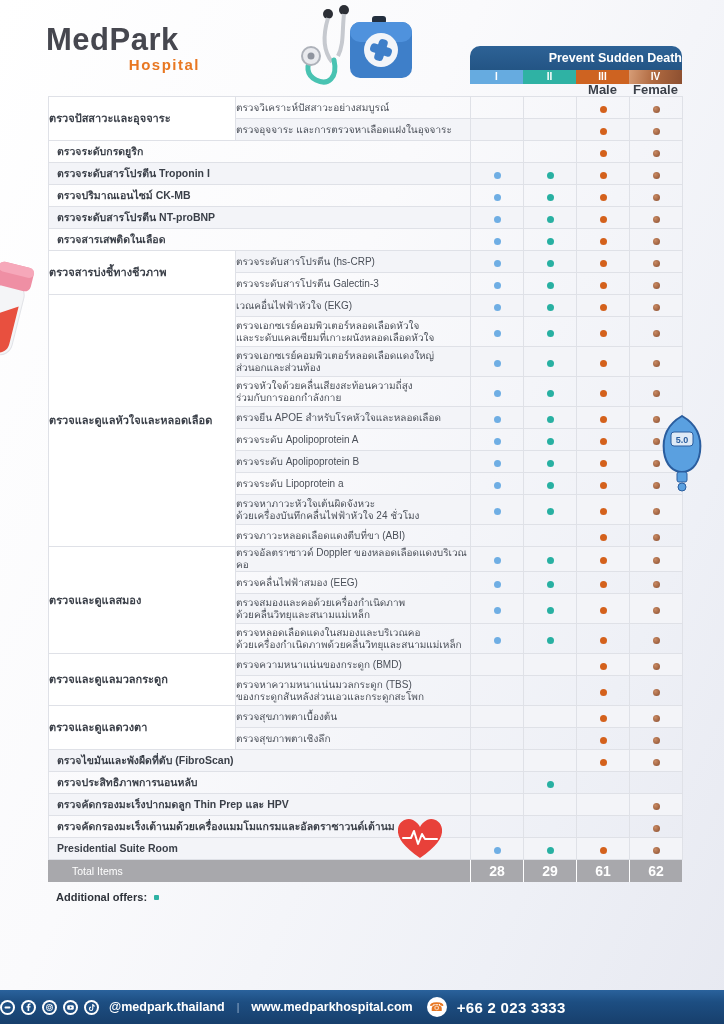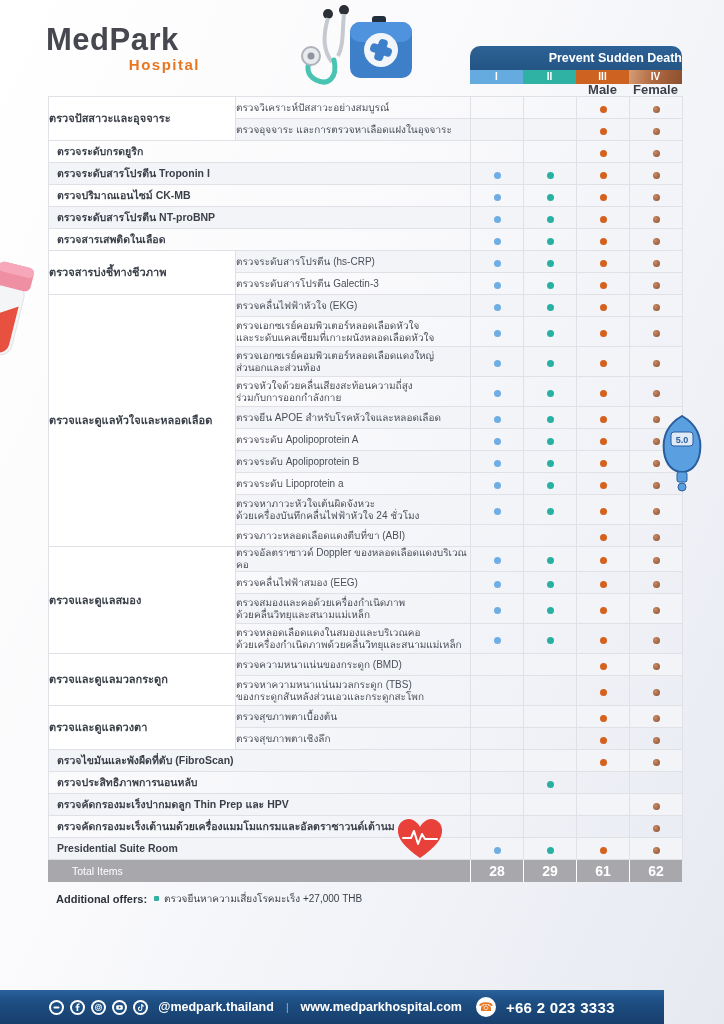--- a/index.html
+++ b/index.html
@@ -70,23 +70,23 @@
   .offers .otext{font-size:10px;color:#3a3f48;}
 
   
   .deco{position:absolute;}
   .deco-tube{left:-14px;top:256px;transform:rotate(14deg);}
   .deco-glucose{left:656px;top:414px;}
   .deco-heart{left:396px;top:816px;}
   .gl-num{font-size:9px;font-weight:700;fill:#2a5d9e;}
 
   
-  .footer{position:absolute;left:0;bottom:0;width:664px;height:34px;
+  .footer{position:absolute;left:0;bottom:0;width:724px;height:34px;
         background:linear-gradient(180deg,#2a629c 0%,#1d4e82 35%,#173f6c 100%);
-        display:flex;align-items:center;justify-content:center;}
+        display:flex;align-items:center;}
   .footer .frow{display:flex;align-items:center;gap:6px;}
   .sicon{width:15px;height:15px;border-radius:50%;background:#fff;display:flex;align-items:center;justify-content:center;}
   .handle{color:#fff;font-size:12.5px;font-weight:700;margin-left:4px;}
   .fdivider{color:#9db6d2;font-size:10px;margin:0 6px;}
   .website{color:#fff;font-size:12.5px;font-weight:700;}
   .phone-badge{width:20px;height:20px;border-radius:50%;background:#fff;color:#e87722;
         font-size:12px;display:flex;align-items:center;justify-content:center;margin-left:8px;}
   .phone-num{color:#fff;font-size:15px;font-weight:700;margin-left:4px;letter-spacing:.3px;}
 </style>
 </head>
@@ -204,21 +204,21 @@
           </tr>
           <tr class="r">
             <td class="label-cell">ตรวจระดับสารโปรตีน Galectin-3</td>
             <td class="dot-cell"><span class="dot d0"></span></td>
             <td class="dot-cell"><span class="dot d1"></span></td>
             <td class="dot-cell"><span class="dot d2"></span></td>
             <td class="dot-cell"><span class="dot d3"></span></td>
           </tr>
           <tr class="r alt">
             <td rowspan="10" class="group-cell">ตรวจและดูแลหัวใจและหลอดเลือด</td>
-            <td class="label-cell">ตรวจคลื่นไฟฟ้าหัวใจ (EKG)</td>
+            <td class="label-cell">เวณคอื่นไฟฟ้าหัวใจ (EKG)</td>
             <td class="dot-cell"><span class="dot d0"></span></td>
             <td class="dot-cell"><span class="dot d1"></span></td>
             <td class="dot-cell"><span class="dot d2"></span></td>
             <td class="dot-cell"><span class="dot d3"></span></td>
           </tr>
           <tr class="r tall">
             <td class="label-cell">ตรวจเอกซเรย์คอมพิวเตอร์หลอดเลือดหัวใจ
 และระดับแคลเซียมที่เกาะผนังหลอดเลือดหัวใจ</td>
             <td class="dot-cell"><span class="dot d0"></span></td>
             <td class="dot-cell"><span class="dot d1"></span></td>
@@ -390,21 +390,20 @@
       <div class="scell">29</div>
       <div class="scell">61</div>
       <div class="scell">62</div>
     </div>
 
 
 
     <div class="offers">
       <span class="olabel">Additional offers:</span>
       <span class="obullet"></span>
-      <span class="otext">ตรวจยีนหาความเสี่ยงโรคมะเร็ง +27,000 THB</span>
     </div>
   </div>
 
   <div class="deco deco-tube">
     <svg width="44" height="108" viewBox="0 0 44 108">
       <rect x="6" y="26" width="28" height="74" rx="13" fill="#f4f5f7" stroke="#e2e3e8"></rect>
       <path d="M9 62 L31 48 L31 87 A11 11 0 0 1 9 87 Z" fill="#e8503f"></path>
       <rect x="2" y="8" width="36" height="24" rx="6" fill="#ef8fa4"></rect>
       <rect x="2" y="8" width="36" height="10" rx="5" fill="#f6a8ba"></rect>
     </svg>

